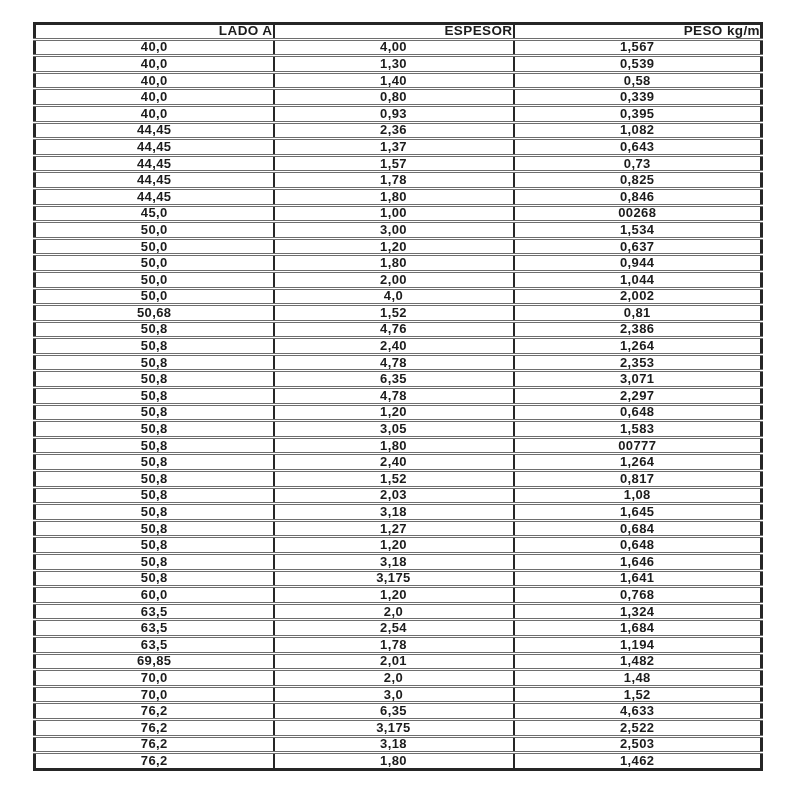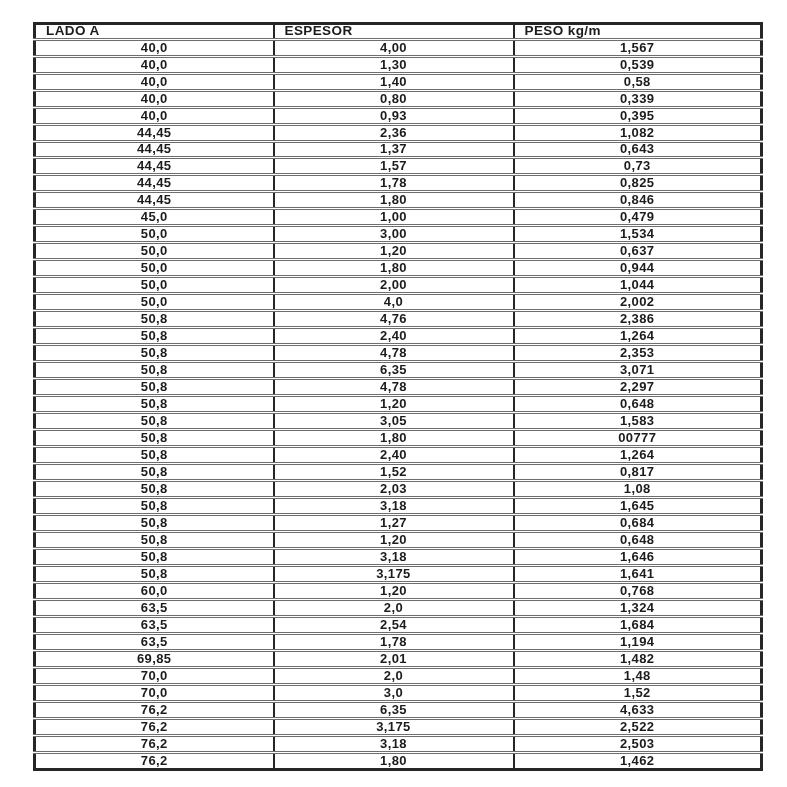--- a/index.html
+++ b/index.html
@@ -41,21 +41,21 @@
     padding: 0;
     height: 12.6px;
     line-height: 12px;
     vertical-align: middle;
     letter-spacing: 0.4px;
     overflow: hidden;
     white-space: nowrap;
   }
   th:first-child, td:first-child { border-left: none; }
   th {
-    text-align: left;
+    text-align: right;
     padding-left: 10px;
     font-size: 13.5px;
   }
   td { text-align: center; }
   tbody tr:last-child td { border-bottom: none; }
 </style>
 </head>
 <body>
 
 <div class="page">
@@ -119,21 +119,21 @@
           <td>0,825</td>
         </tr>
         <tr>
           <td>44,45</td>
           <td>1,80</td>
           <td>0,846</td>
         </tr>
         <tr>
           <td>45,0</td>
           <td>1,00</td>
-          <td>0,479</td>
+          <td>00268</td>
         </tr>
         <tr>
           <td>50,0</td>
           <td>3,00</td>
           <td>1,534</td>
         </tr>
         <tr>
           <td>50,0</td>
           <td>1,20</td>
           <td>0,637</td>
@@ -145,20 +145,25 @@
         </tr>
         <tr>
           <td>50,0</td>
           <td>2,00</td>
           <td>1,044</td>
         </tr>
         <tr>
           <td>50,0</td>
           <td>4,0</td>
           <td>2,002</td>
+        </tr>
+        <tr>
+          <td>50,68</td>
+          <td>1,52</td>
+          <td>0,81</td>
         </tr>
         <tr>
           <td>50,8</td>
           <td>4,76</td>
           <td>2,386</td>
         </tr>
         <tr>
           <td>50,8</td>
           <td>2,40</td>
           <td>1,264</td>

